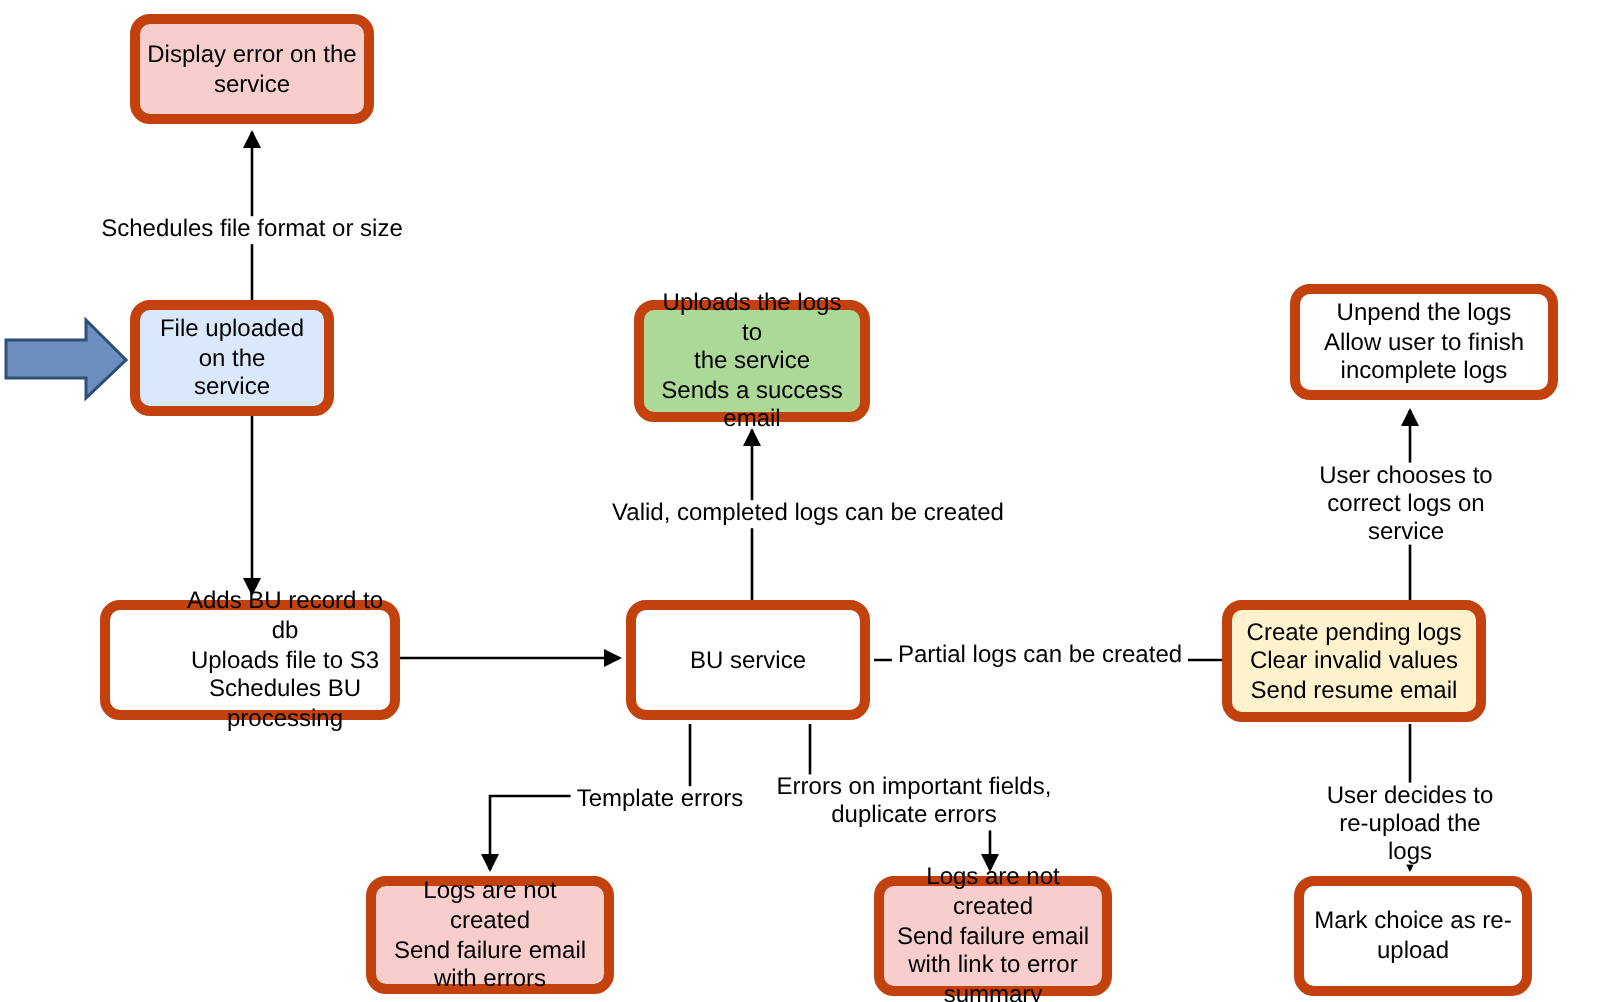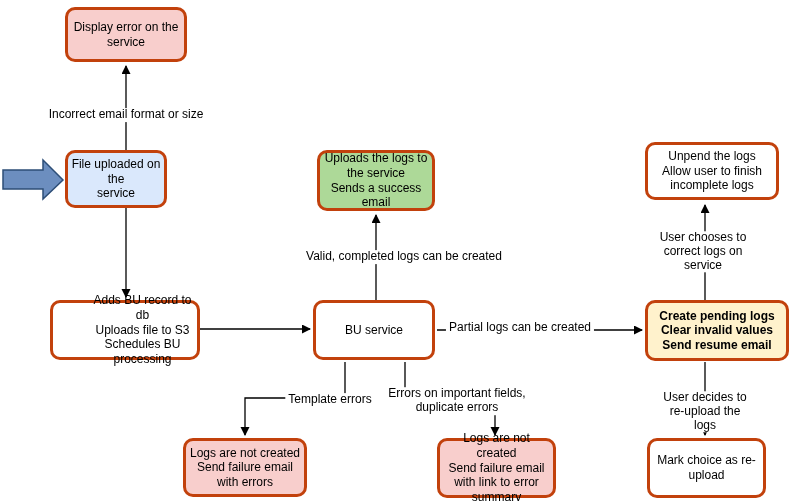--- a/index.html
+++ b/index.html
@@ -19,21 +19,21 @@
     position: absolute;
     left: 0;
     top: 0;
     width: 801px;
     height: 501px;
     z-index: 1;
   }
   .node {
     position: absolute;
     box-sizing: border-box;
-    border: 3px solid #c2410c;
+    border: 5px solid #c2410c;
     border-radius: 10px;
     display: flex;
     align-items: center;
     justify-content: center;
     text-align: center;
     font-size: 12px;
     line-height: 1.22;
     color: #000000;
     white-space: pre-line;
     padding: 2px 3px;
@@ -96,37 +96,37 @@
 the service
 Sends a success
 email</div>
 
   <div class="node fill-white" style="left:313px; top:300px; width:122px; height:60px;">BU service</div>
 
   <div class="node fill-white" style="left:645px; top:142px; width:134px; height:58px;">Unpend the logs
 Allow user to finish
 incomplete logs</div>
 
-  <div class="node fill-yellow" style="left:645px; top:300px; width:144px; height:61px;font-weight:bold;">Create pending logs
+  <div class="node fill-yellow" style="left:611px; top:300px; width:132px; height:61px;">Create pending logs
 Clear invalid values
 Send resume email</div>
 
   <div class="node fill-pink" style="left:183px; top:438px; width:124px; height:59px;">Logs are not created
 Send failure email
 with errors</div>
 
   <div class="node fill-pink" style="left:437px; top:438px; width:119px; height:60px;">Logs are not created
 Send failure email
 with link to error
 summary</div>
 
   <div class="node fill-white" style="left:647px; top:438px; width:119px; height:60px;">Mark choice as re-
 upload</div>
 
-  <div class="edge-label" style="left:126px; top:115px;">Incorrect email format or size</div>
+  <div class="edge-label" style="left:126px; top:115px;">Schedules file format or size</div>
 
 
   <div class="edge-label" style="left:376px; top:257px;margin-left:28px;">Valid, completed logs can be created</div>
 
   <div class="edge-label" style="left:520px; top:328px;">Partial logs can be created</div>
 
   <div class="edge-label" style="left:330px; top:400px;">Template errors</div>
 
   <div class="edge-label" style="left:457px; top:401px;">Errors on important fields,
 duplicate errors</div>

